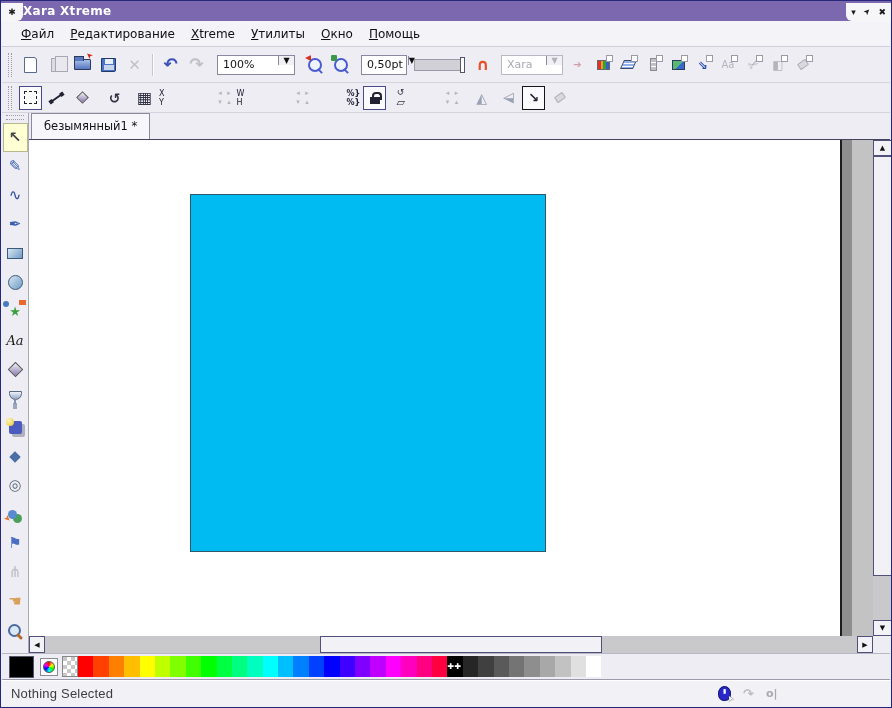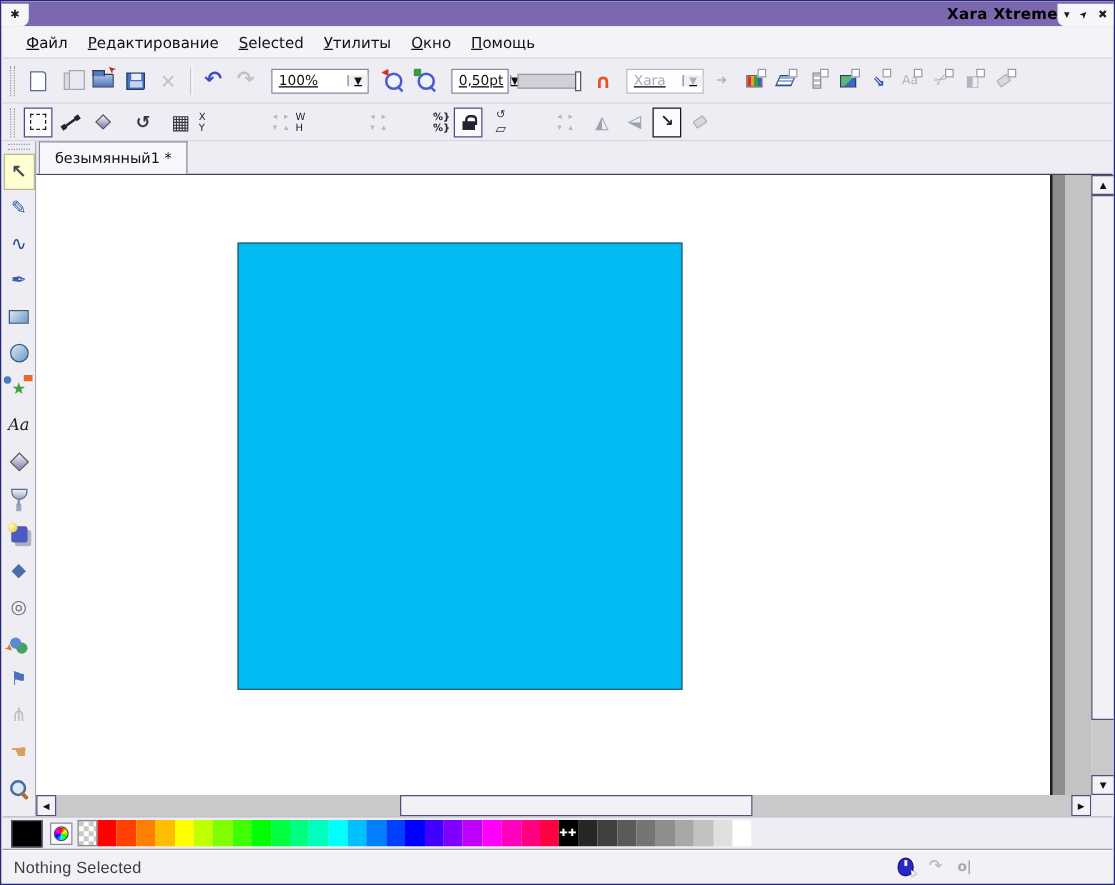--- a/index.html
+++ b/index.html
@@ -7,21 +7,21 @@
   .window { position:relative; width:892px; height:708px; background:#ededf3;
             border:1px solid #26267a; overflow:hidden; }
 
   
   .titlebar { position:absolute; left:0; top:0; right:0; height:20px;
               display:flex; align-items:center; }
   .tb-seg { background:#f6f6f9; height:18px; margin-top:1px; display:flex; align-items:center;
             padding:0 5px; gap:8px; }
   .tb-seg.left  { border-radius:0 0 6px 0; width:22px; justify-content:center; }
   .tb-seg.right { border-radius:0 0 0 6px; }
-  .tb-title { flex:1; text-align:right; color:#000000; font-size:12px; font-weight:bold;
+  .tb-title { flex:1; text-align:left; color:#ffffff; font-size:12px; font-weight:bold;
               letter-spacing:.3px; }
   .win-glyph { font-size:9px; color:#1a1a1a; line-height:18px; cursor:default; }
   .win-glyph.max { display:inline-block; transform:rotate(-45deg); font-size:8px; }
 
   
   .menubar { position:absolute; left:1px; right:1px; top:20px; height:26px; background:#f3f3f8;
              display:flex; align-items:center; gap:2px; padding-left:12px;
              border-bottom:1px solid #cfcfda; }
   .mi { display:inline-block; padding:3px 7px; font-size:12px; color:#111; }
   .mi::first-letter { text-decoration:underline; }
@@ -50,21 +50,21 @@
                  background:#5878c0; border:1px solid #2a3a5a; border-bottom:none; }
   .icon-folder::after { content:"➤"; position:absolute; right:-3px; top:-9px; font-size:8px;
                  color:#cc2a1a; transform:rotate(-140deg); }
   .icon-floppy { width:15px; height:14px; background:#4a72c8; border:1px solid #203a6a;
                  border-radius:0 0 2px 0; position:relative; }
   .icon-floppy::before { content:""; position:absolute; left:3px; top:0; width:8px; height:5px; background:#e8eef8; }
   .icon-floppy::after  { content:""; position:absolute; left:2px; bottom:1px; width:10px; height:5px; background:#c8d4ea; }
   .glyph16 { font-size:17px; font-weight:bold; line-height:1; }
   .undo { color:#3b50b8; } .redo { color:#c0c0c8; } .delx { color:#c0c0c8; font-size:15px; font-weight:bold; }
 
-  .combo { display:flex; height:20px; border:1px solid #8888a0; background:#fff; align-items:center;text-decoration:underline; }
+  .combo { display:flex; height:20px; border:1px solid #8888a0; background:#fff; align-items:flex-start; }
   .combo .val { font-size:11px; line-height:18px; padding:0 5px; color:#111; }
   .combo .val.dim { color:#a8a8b4; }
   .combo .drop { width:16px; background:#f0f0f5; border-left:1px solid #8888a0;
                  display:flex; align-items:center; justify-content:center; font-size:8px; color:#111; }
   .combo.dis { border-color:#b8b8c4; } .combo.dis .drop { color:#b0b0bc; }
 
   .glass { position:relative; width:15px; height:15px; }
   .glass::before { content:""; position:absolute; left:1px; top:1px; width:10px; height:10px;
                    border:2px solid #4a5ad0; border-radius:50%; background:#eef4fc; }
   .glass::after  { content:""; position:absolute; right:-1px; bottom:0; width:6px; height:2px;
@@ -226,21 +226,21 @@
     <div class="tb-seg right">
       <span class="win-glyph">▾</span>
       <span class="win-glyph max">➤</span>
       <span class="win-glyph">✖</span>
     </div>
   </div>
 
   <div class="menubar">
       <div class="mi">Файл</div>
       <div class="mi">Редактирование</div>
-      <div class="mi">Selected</div>
+      <div class="mi">Xtreme</div>
       <div class="mi">Утилиты</div>
       <div class="mi">Окно</div>
       <div class="mi">Помощь</div>
     </div>
 
   <div class="toolbar top">
     <div class="grip"></div>
     <div class="tbtn">
         <span class="icon-newdoc"></span>
       </div>

